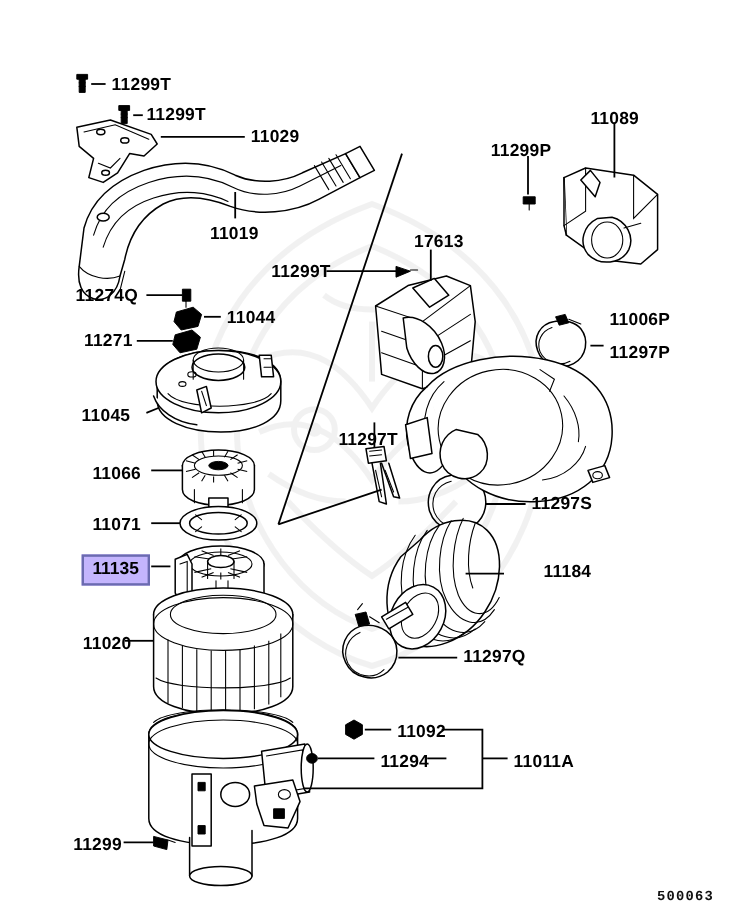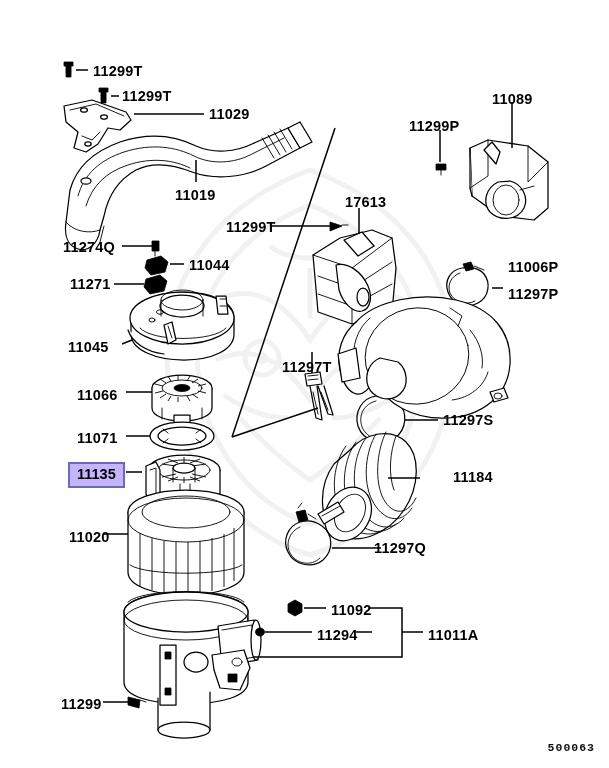--- a/index.html
+++ b/index.html
@@ -441,21 +441,21 @@
   <div class="lbl" style="left:70px;top:277px;">11271</div>
   <div class="lbl" style="left:508px;top:260px;">11006P</div>
   <div class="lbl" style="left:508px;top:287px;">11297P</div>
   <div class="lbl" style="left:68px;top:340px;">11045</div>
   <div class="lbl" style="left:282px;top:360px;">11297T</div>
   <div class="lbl" style="left:77px;top:388px;">11066</div>
   <div class="lbl" style="left:443px;top:413px;">11297S</div>
   <div class="lbl" style="left:77px;top:431px;">11071</div>
   <div class="lbl" style="left:425px;top:470px;margin-left:28px;">11184</div>
   <div class="lbl" style="left:69px;top:530px;">11020</div>
-  <div class="lbl" style="left:374px;top:541px;">11297Q</div>
+  <div class="lbl" style="left:386px;top:541px;">11297Q</div>
   <div class="lbl" style="left:331px;top:603px;">11092</div>
   <div class="lbl" style="left:317px;top:628px;">11294</div>
   <div class="lbl" style="left:428px;top:628px;">11011A</div>
   <div class="lbl" style="left:61px;top:697px;">11299</div>
 
   <div id="hl-11135" class="hl" style="left: 68px; top: 462px; background: #c4b5fd; border-color: rgb(107, 107, 176);">11135</div>
 
   <div id="pagecode">500063</div>
 
 </div>

